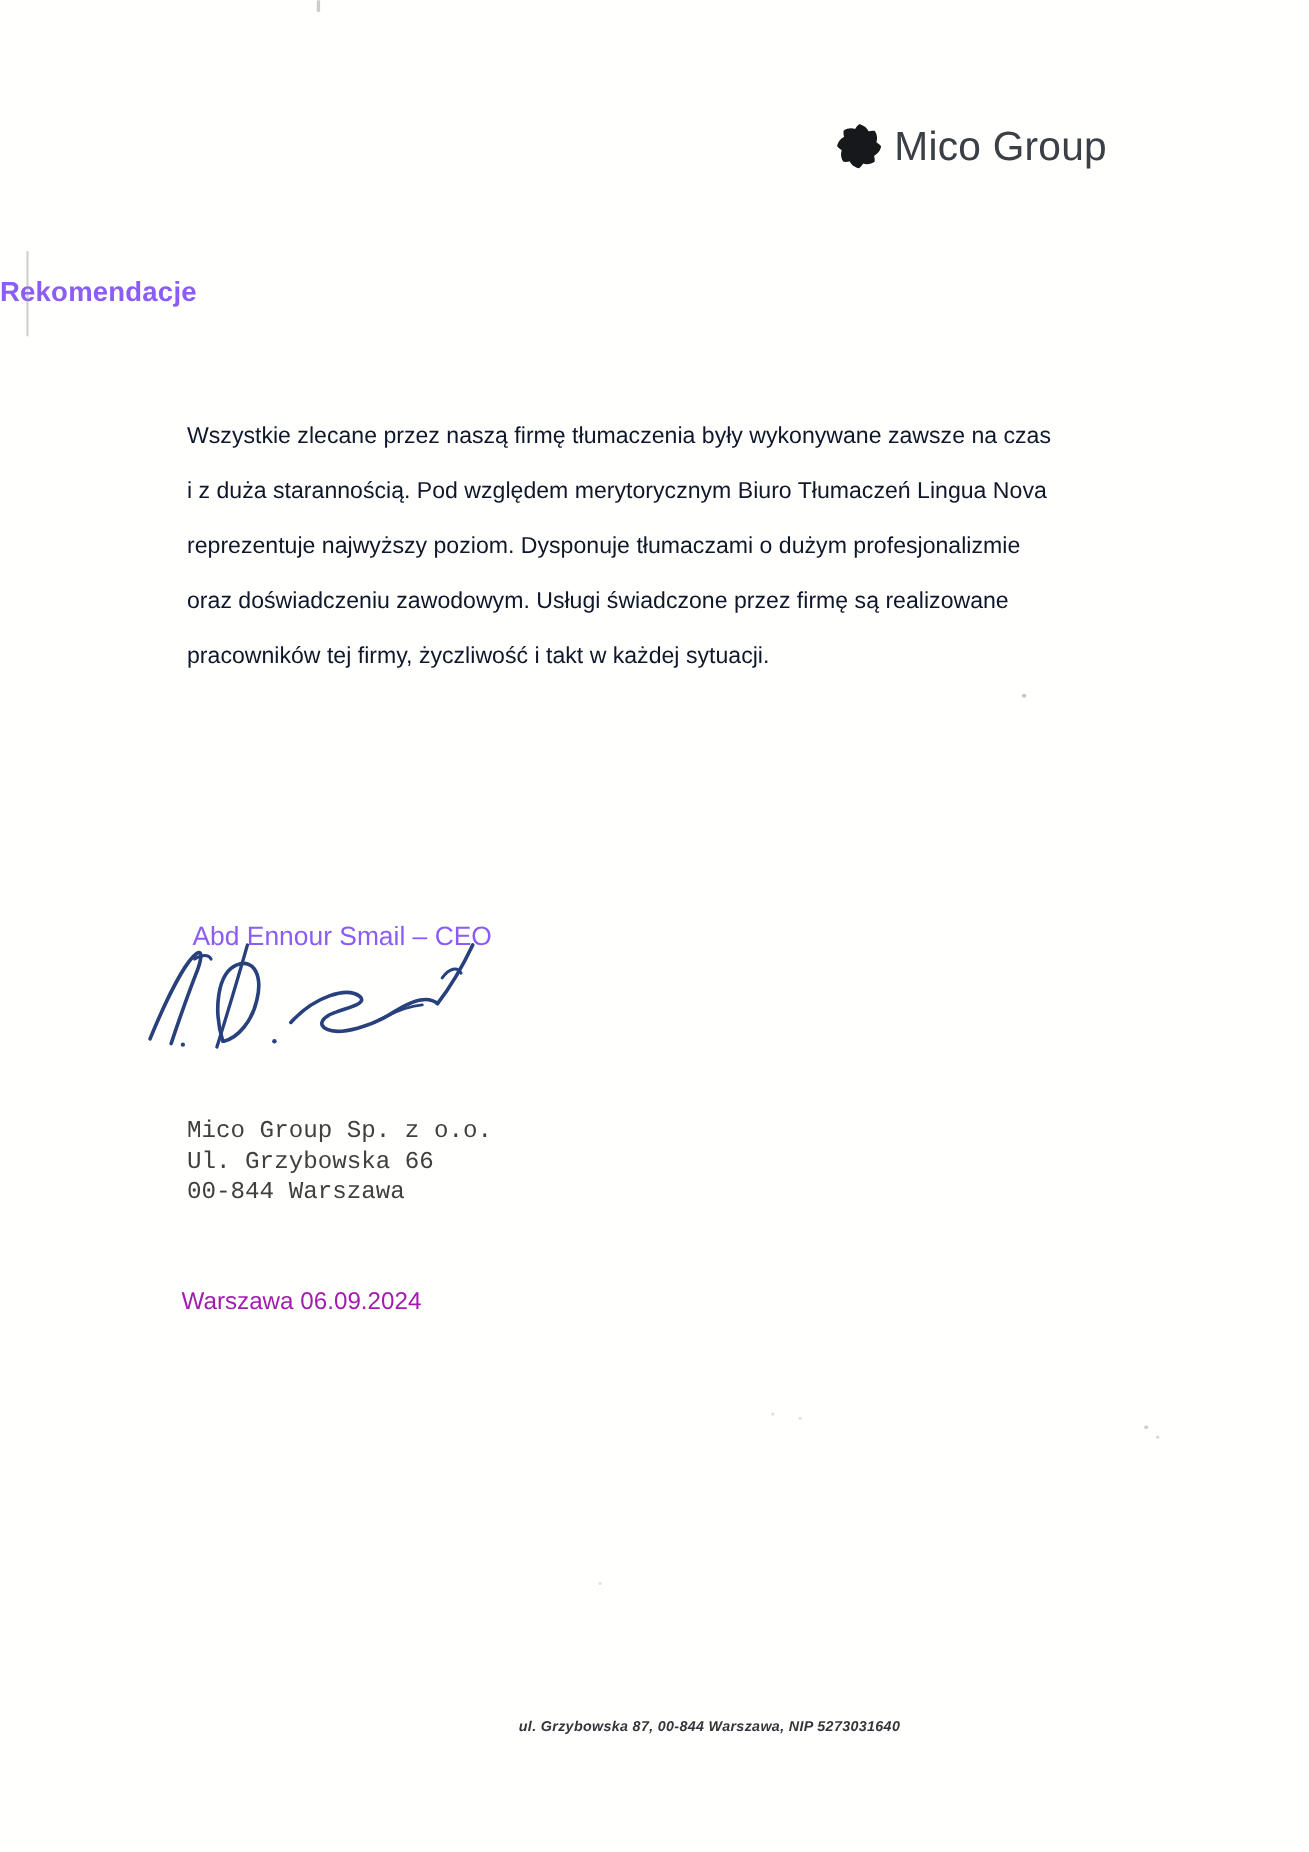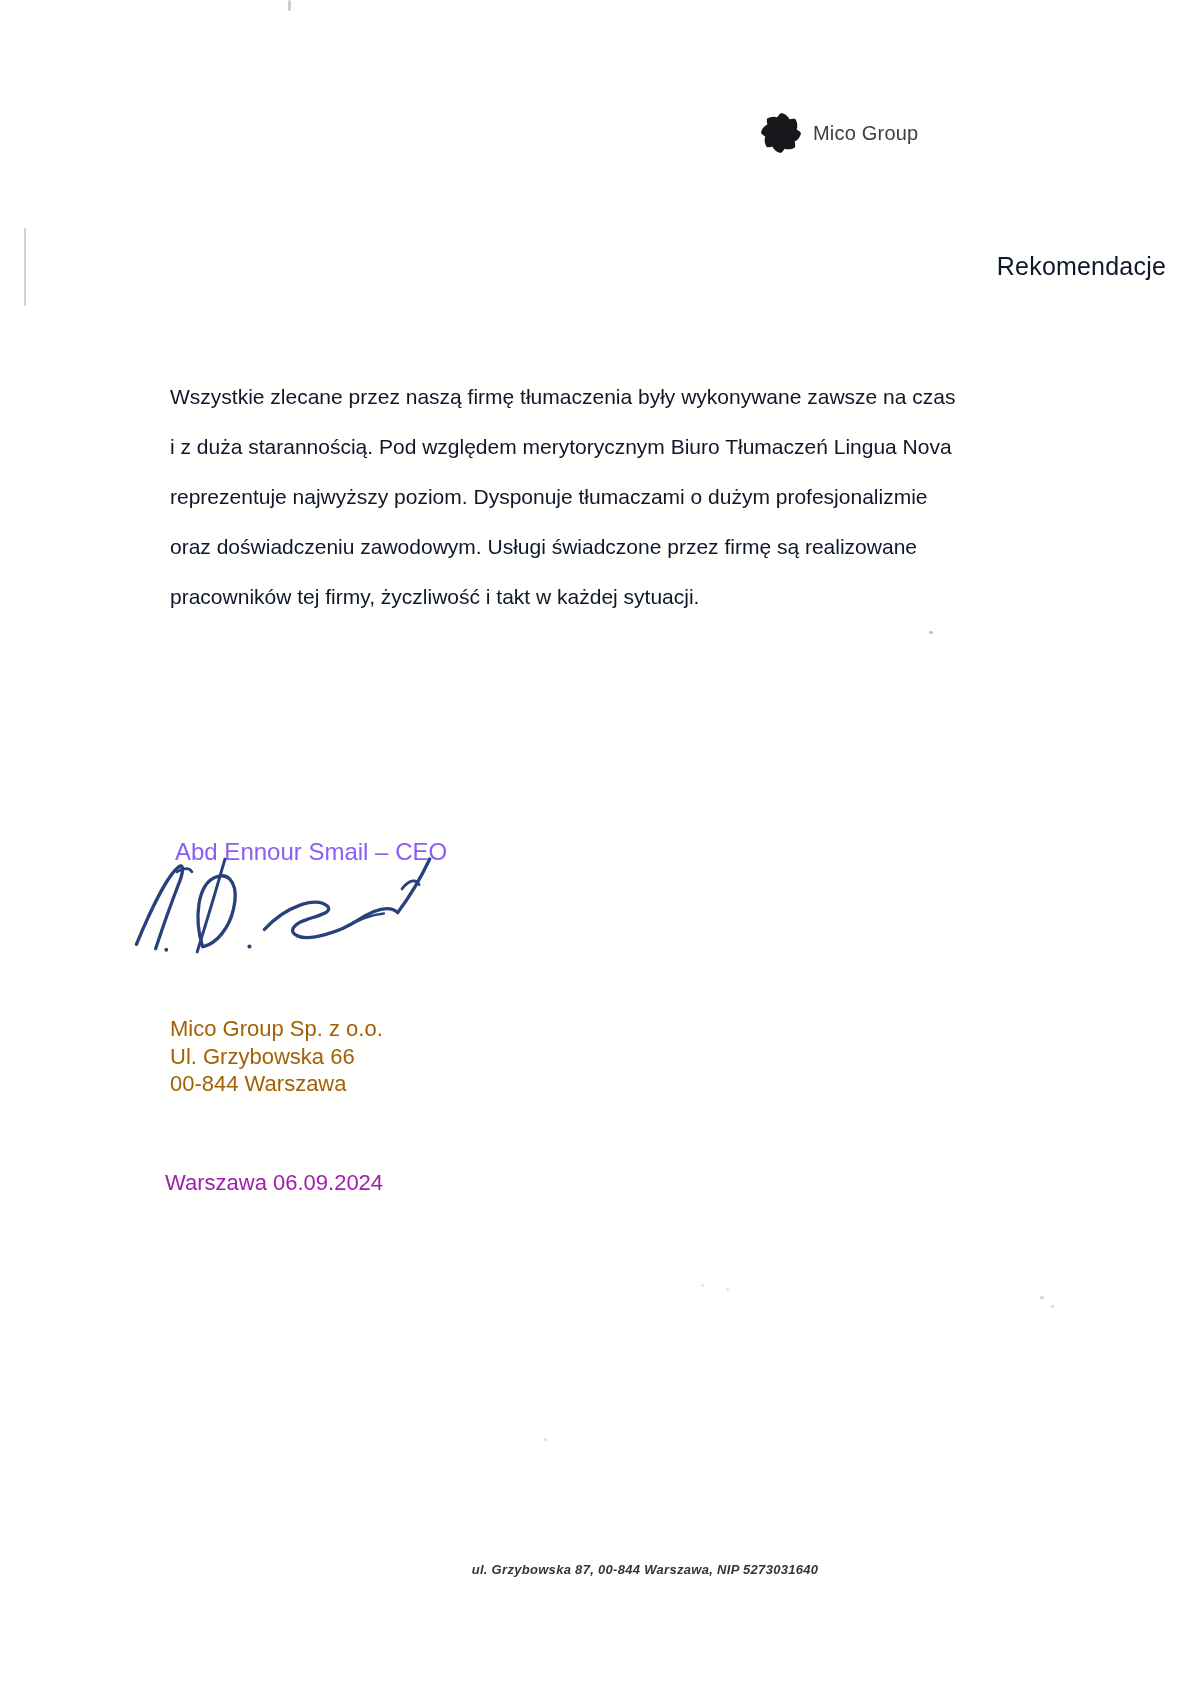--- a/index.html
+++ b/index.html
@@ -12,28 +12,28 @@
     font-family:"Liberation Sans", sans-serif;
     color:#1c1e21;
   }
   
   .logo{
     position:absolute;top:108px;left:756px;
     display:flex;align-items:center;gap:7px;
   }
   .logo-swirl{width:50px;height:50px;display:block;}
   .logo-text{
-    font-size:20px;font-weight:500;letter-spacing:.2px;
+    font-size:37px;font-weight:500;letter-spacing:.2px;
     color:#3b4046;white-space:nowrap;
   }
   
   .doc-title{
     position:absolute;top:252px;left:0;width:1166px;
-    text-align:right;
-    font-size:25px;font-weight:400;color:#0f172a;
+    text-align:left;
+    font-size:25px;font-weight:700;color:#8b5cf6;
     letter-spacing:.2px;
   }
   
   .body-block{
     position:absolute;top:372px;left:170px;width:830px;
   }
   .body-line{
     font-size:21px;line-height:50px;white-space:nowrap;
     color:#0f172a;
   }
@@ -44,21 +44,21 @@
   }
   .signature{
     position:absolute;top:850px;left:130px;
     width:320px;height:112px;
   }
   
   .company-block{
     position:absolute;top:1015px;left:170px;
   }
   .company-line{
-    font-size:22px;line-height:27.5px;color:#a16207;white-space:nowrap;
+    font-size:22px;line-height:27.5px;color:#404040;white-space:nowrap;font-family:Liberation Mono, monospace;
   }
   
   .dateline{
     position:absolute;top:1170px;left:165px;
     font-size:22px;color:#a21caf;white-space:nowrap;
   }
   
   .footer{
     position:absolute;top:1562px;left:0;width:1290px;
     text-align:center;

